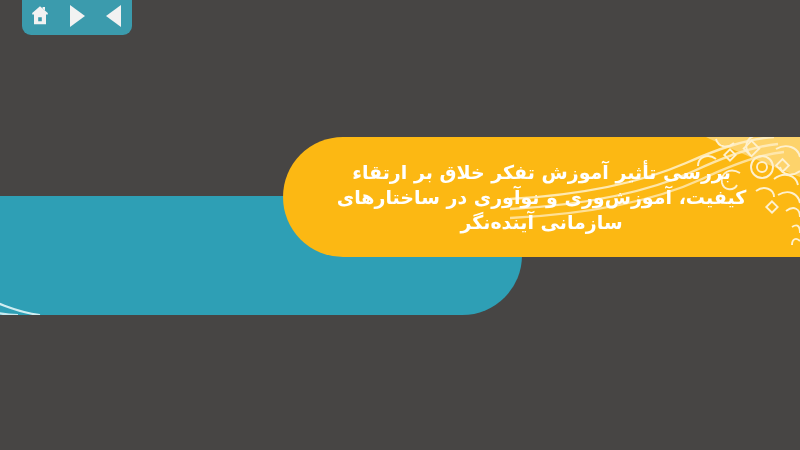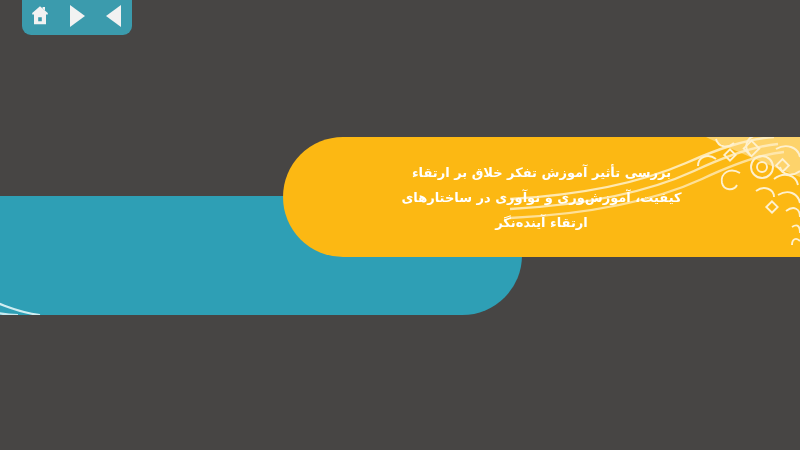--- a/index.html
+++ b/index.html
@@ -97,21 +97,21 @@
     height: 100%;
     display: flex;
     flex-direction: column;
     align-items: center;
     justify-content: center;
     direction: rtl;
     z-index: 3;
   }
   .title-line {
     color: #ffffff;
-    font-size: 13px;
+    font-size: 19px;
     line-height: 25px;
     font-weight: bold;
     text-align: center;
     white-space: nowrap;
     letter-spacing: 0px;
   }
 </style>
 </head>
 <body>
 
@@ -196,18 +196,18 @@
         <rect x="258" y="66" width="8" height="8" transform="rotate(45 262 70)"></rect>
         <path d="M290,34 C282,40 272,38 270,30"></path>
         <path d="M224,6 C218,12 208,10 206,2"></path>
         <path d="M290,104 C286,100 282,102 282,108"></path>
       </g>
     </svg>
 
     <div id="title-block">
       <div class="title-line">بررسی تأثیر آموزش تفکر خلاق بر ارتقاء</div>
       <div class="title-line">کیفیت، آموزش‌وری و نوآوری در ساختارهای</div>
-      <div class="title-line">ارتقاء آینده‌نگر</div>
+      <div class="title-line">سازمانی آینده‌نگر</div>
     </div>
 
   </div>
 
 </div>
 
 </body></html>

